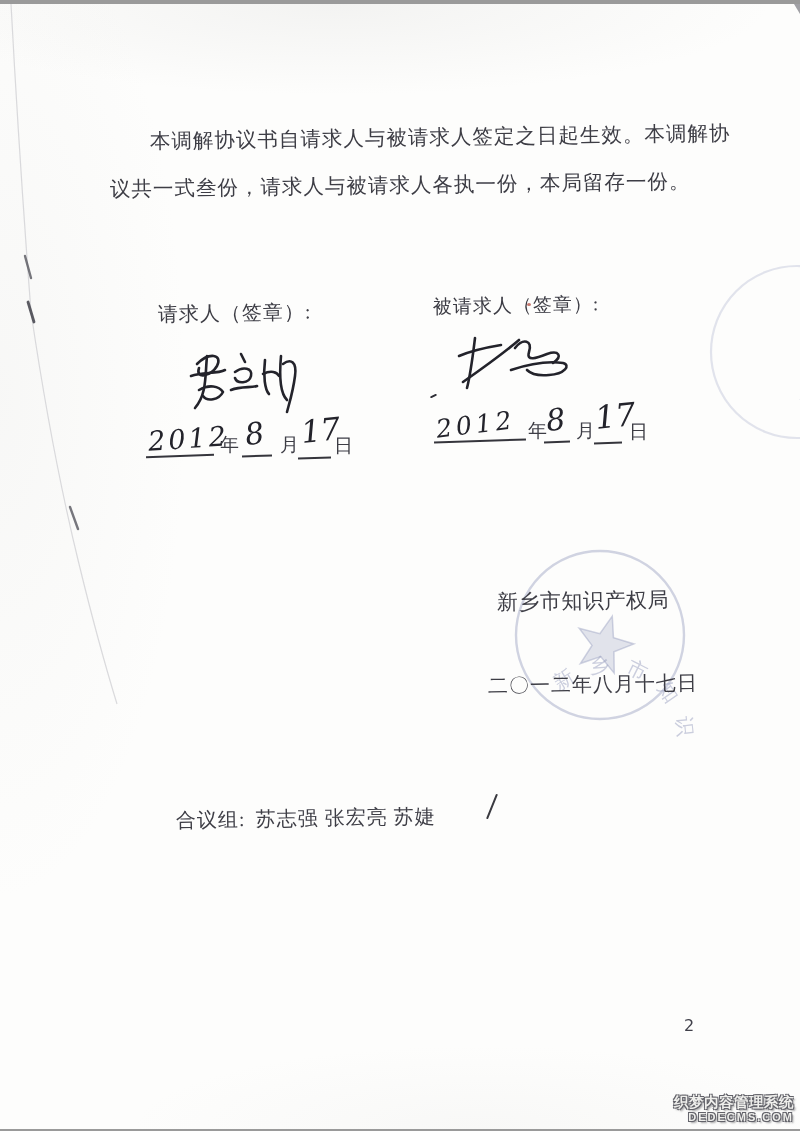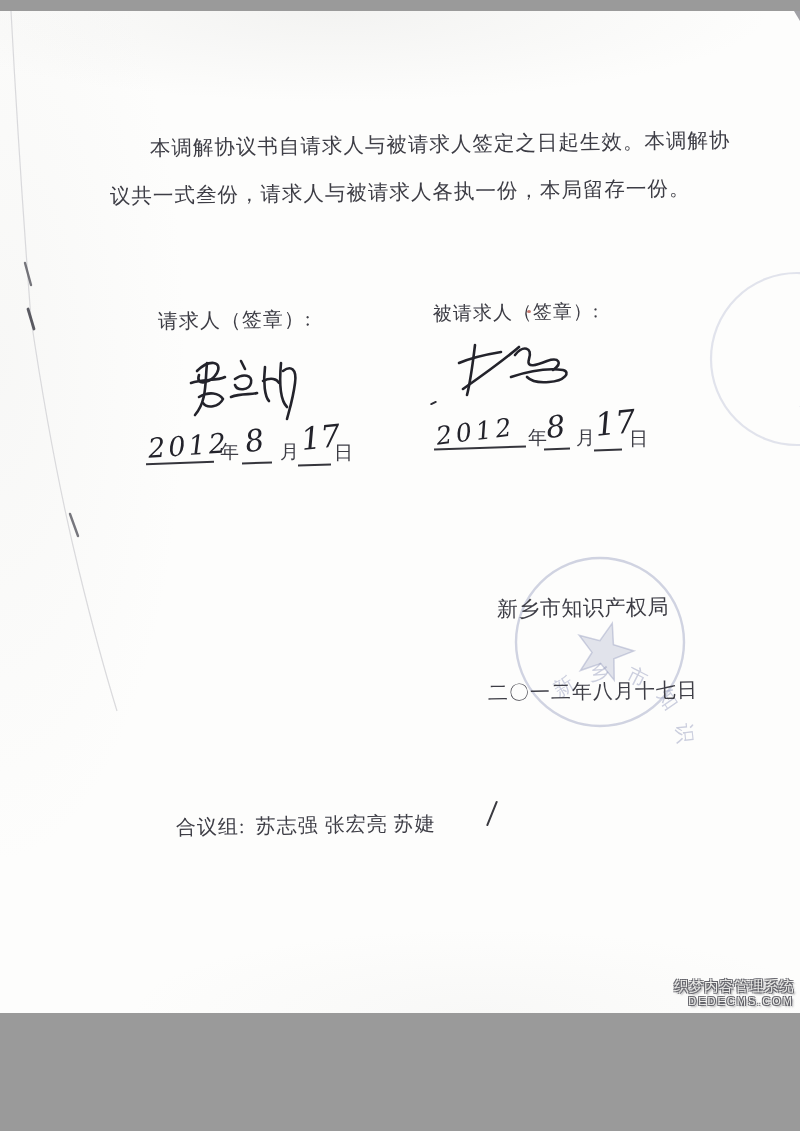--- a/index.html
+++ b/index.html
@@ -1,17 +1,17 @@
 <!DOCTYPE html>
 <html><head>
 <meta charset="utf-8">
 <style>
   html,body { margin:0; padding:0; background:#9a9a9a; }
   .page {
-    position:relative; width:800px; height:1002px; margin:11px auto;
+    position:relative; width:800px; height:1125px; margin:4px auto;
     background:#fdfdfc;
     background-image:
       radial-gradient(ellipse 620px 130px at 42% 0%, rgba(203,203,200,0.20), transparent 70%),
       radial-gradient(ellipse 260px 700px at 0% 35%, rgba(208,208,205,0.12), transparent 72%),
       radial-gradient(ellipse 500px 120px at 60% 100%, rgba(205,205,202,0.10), transparent 70%);
     overflow:hidden;
     font-family:"Liberation Serif","DejaVu Serif",serif;
     color:#3d3d45;
   }
   .abs { position:absolute; }
@@ -25,21 +25,21 @@
   .hw { position:absolute; font-family:"DejaVu Serif",serif; font-style:italic; color:#23232b; white-space:nowrap; }
   .unit { position:absolute; font-size:19px; color:#3d3d45; }
   .ul { position:absolute; height:2px; background:#35353c; transform:rotate(-2deg); }
   .pageno { font-size:16px; font-family:"DejaVu Sans",sans-serif; color:#40404a; }
   .penslash { position:absolute; width:2px; height:27px; background:#3a3a40; transform:rotate(22deg); border-radius:1px; }
   .pentick  { position:absolute; width:7px; height:2px; background:#2e2e36; transform:rotate(-25deg); border-radius:1px; }
   .redfleck { position:absolute; width:4px; height:3px; background:#b24a3e; opacity:.75; border-radius:50%; }
   .seal { position:absolute; z-index:1; }
   .watermark {
     position:absolute; right:6px; bottom:6px; text-align:right; z-index:10;
-    font-family:"Liberation Sans","DejaVu Sans",sans-serif; font-weight:normal; line-height:1.1;
+    font-family:"Liberation Sans","DejaVu Sans",sans-serif; font-weight:bold; line-height:1.1;
   }
   .wm1 { font-size:14.5px; letter-spacing:0.5px; }
   .wm2 { font-size:11px; letter-spacing:2px; }
   .wm1,.wm2 {
     color:#efefec;
     text-shadow:-1px -1px 0 #63636a, 1px -1px 0 #63636a, -1px 1px 0 #63636a, 1px 1px 0 #63636a, 2px 2px 2px rgba(60,60,64,.55);
   }
   svg { display:block; }
   .sigstroke { fill:none; stroke:#23232b; stroke-width:2.6; stroke-linecap:round; stroke-linejoin:round; }
 </style>

